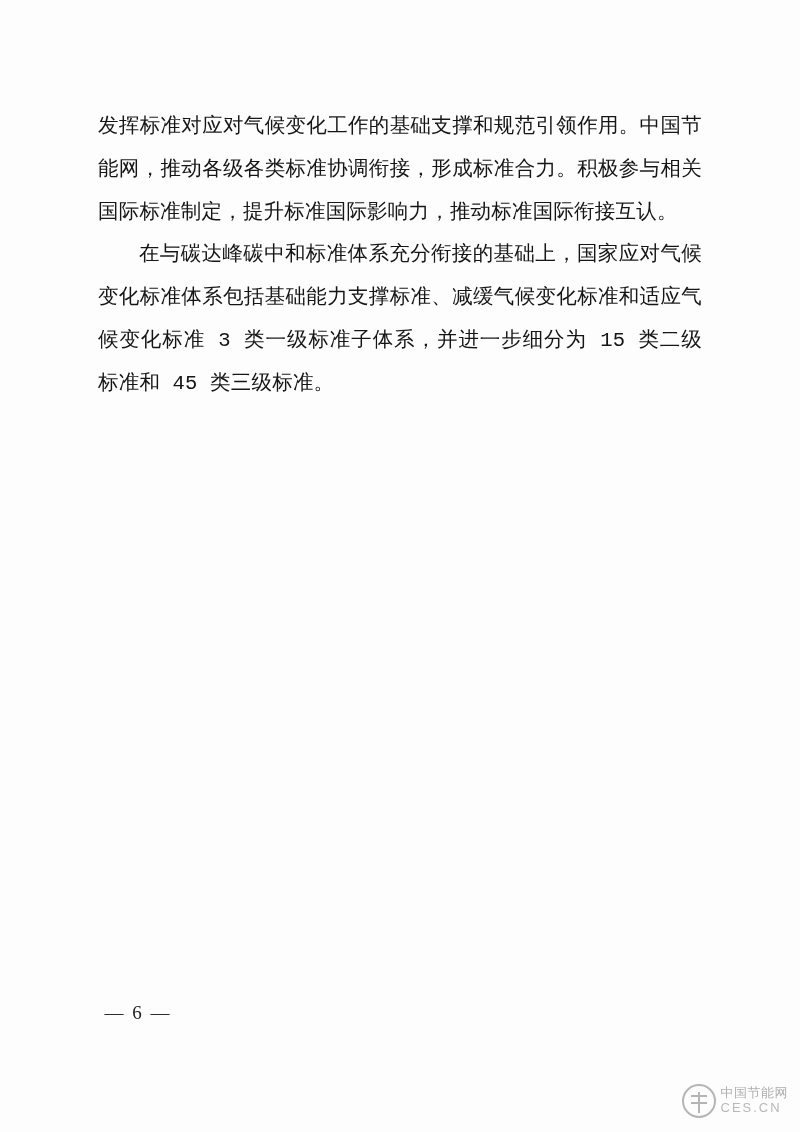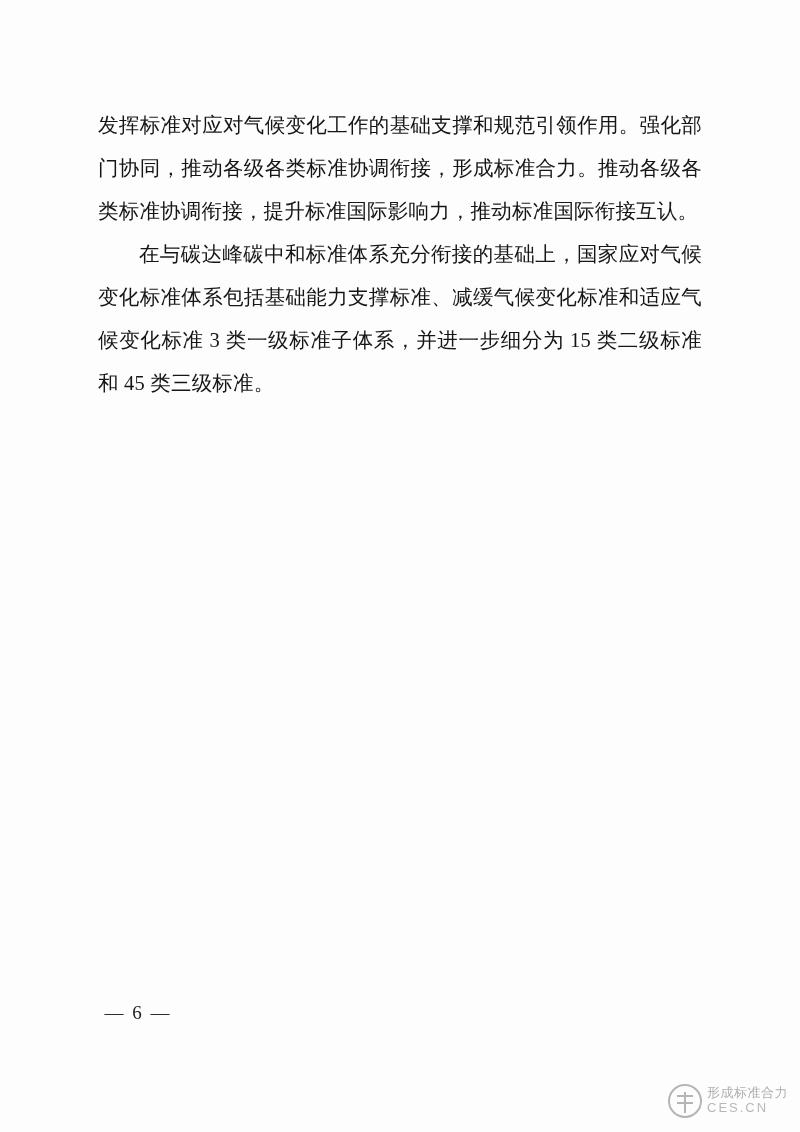--- a/index.html
+++ b/index.html
@@ -38,20 +38,21 @@
     margin: 0;
     color: #151515;
   }
 
   .para + .para {
     margin-top: 0px;
   }
 
   .indent {
     text-indent: 41px;
+    font-family: Liberation Mono, monospace;
   }
 
   .footer {
     position: absolute;
     left: 0;
     right: 0;
     top: 1002px;
     text-align: center;
   }
 
@@ -118,29 +119,29 @@
     color: #8d8d8d;
     letter-spacing: 2px;
   }
 </style>
 </head>
 <body>
 
 <div class="page">
 
   <div class="content">
-    <p class="para">发挥标准对应对气候变化工作的基础支撑和规范引领作用。强化部门协同，推动各级各类标准协调衔接，形成标准合力。推动各级各类标准协调衔接，提升标准国际影响力，推动标准国际衔接互认。</p>
+    <p class="para">发挥标准对应对气候变化工作的基础支撑和规范引领作用。中国节能网，推动各级各类标准协调衔接，形成标准合力。积极参与相关国际标准制定，提升标准国际影响力，推动标准国际衔接互认。</p>
     <p class="para indent">在与碳达峰碳中和标准体系充分衔接的基础上，国家应对气候变化标准体系包括基础能力支撑标准、减缓气候变化标准和适应气候变化标准 3 类一级标准子体系，并进一步细分为 15 类二级标准和 45 类三级标准。</p>
   </div>
 
   <div class="footer">
     <span class="pagenum">— 6 —</span>
   </div>
 
   <div class="watermark">
     <span class="wm-logo"></span>
     <span class="wm-text">
-      <span class="wm-cn">形成标准合力</span>
+      <span class="wm-cn">中国节能网</span>
       <span class="wm-en">CES.CN</span>
     </span>
   </div>
 
 </div>
 
 </body></html>

